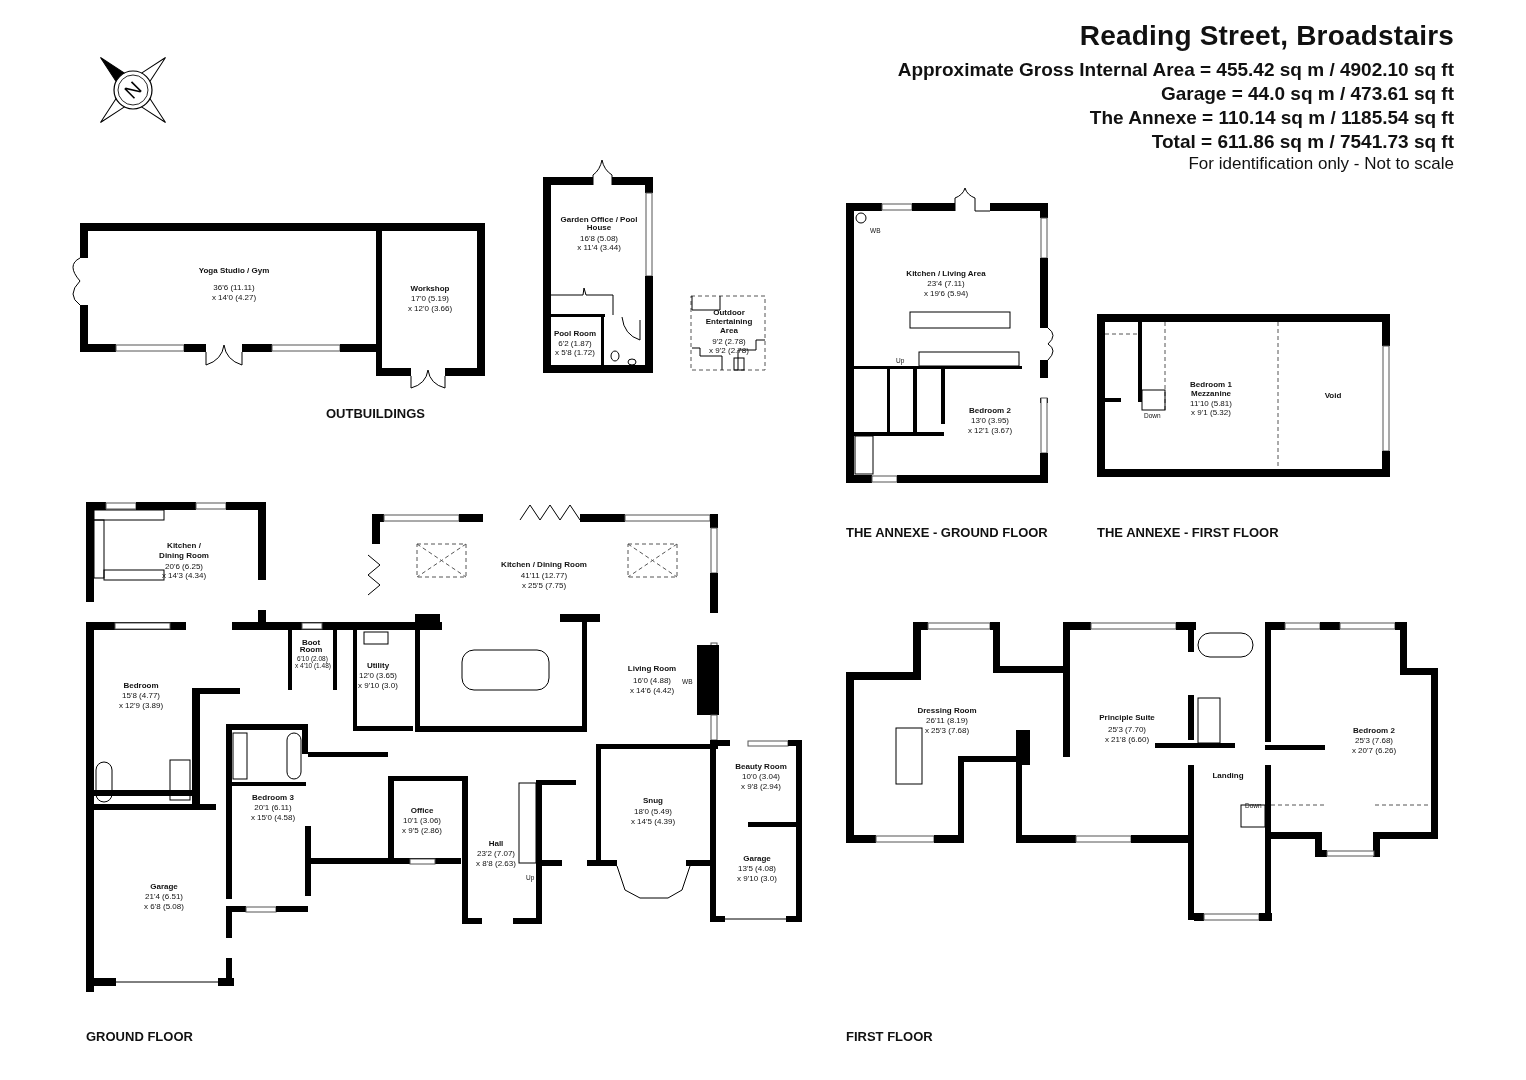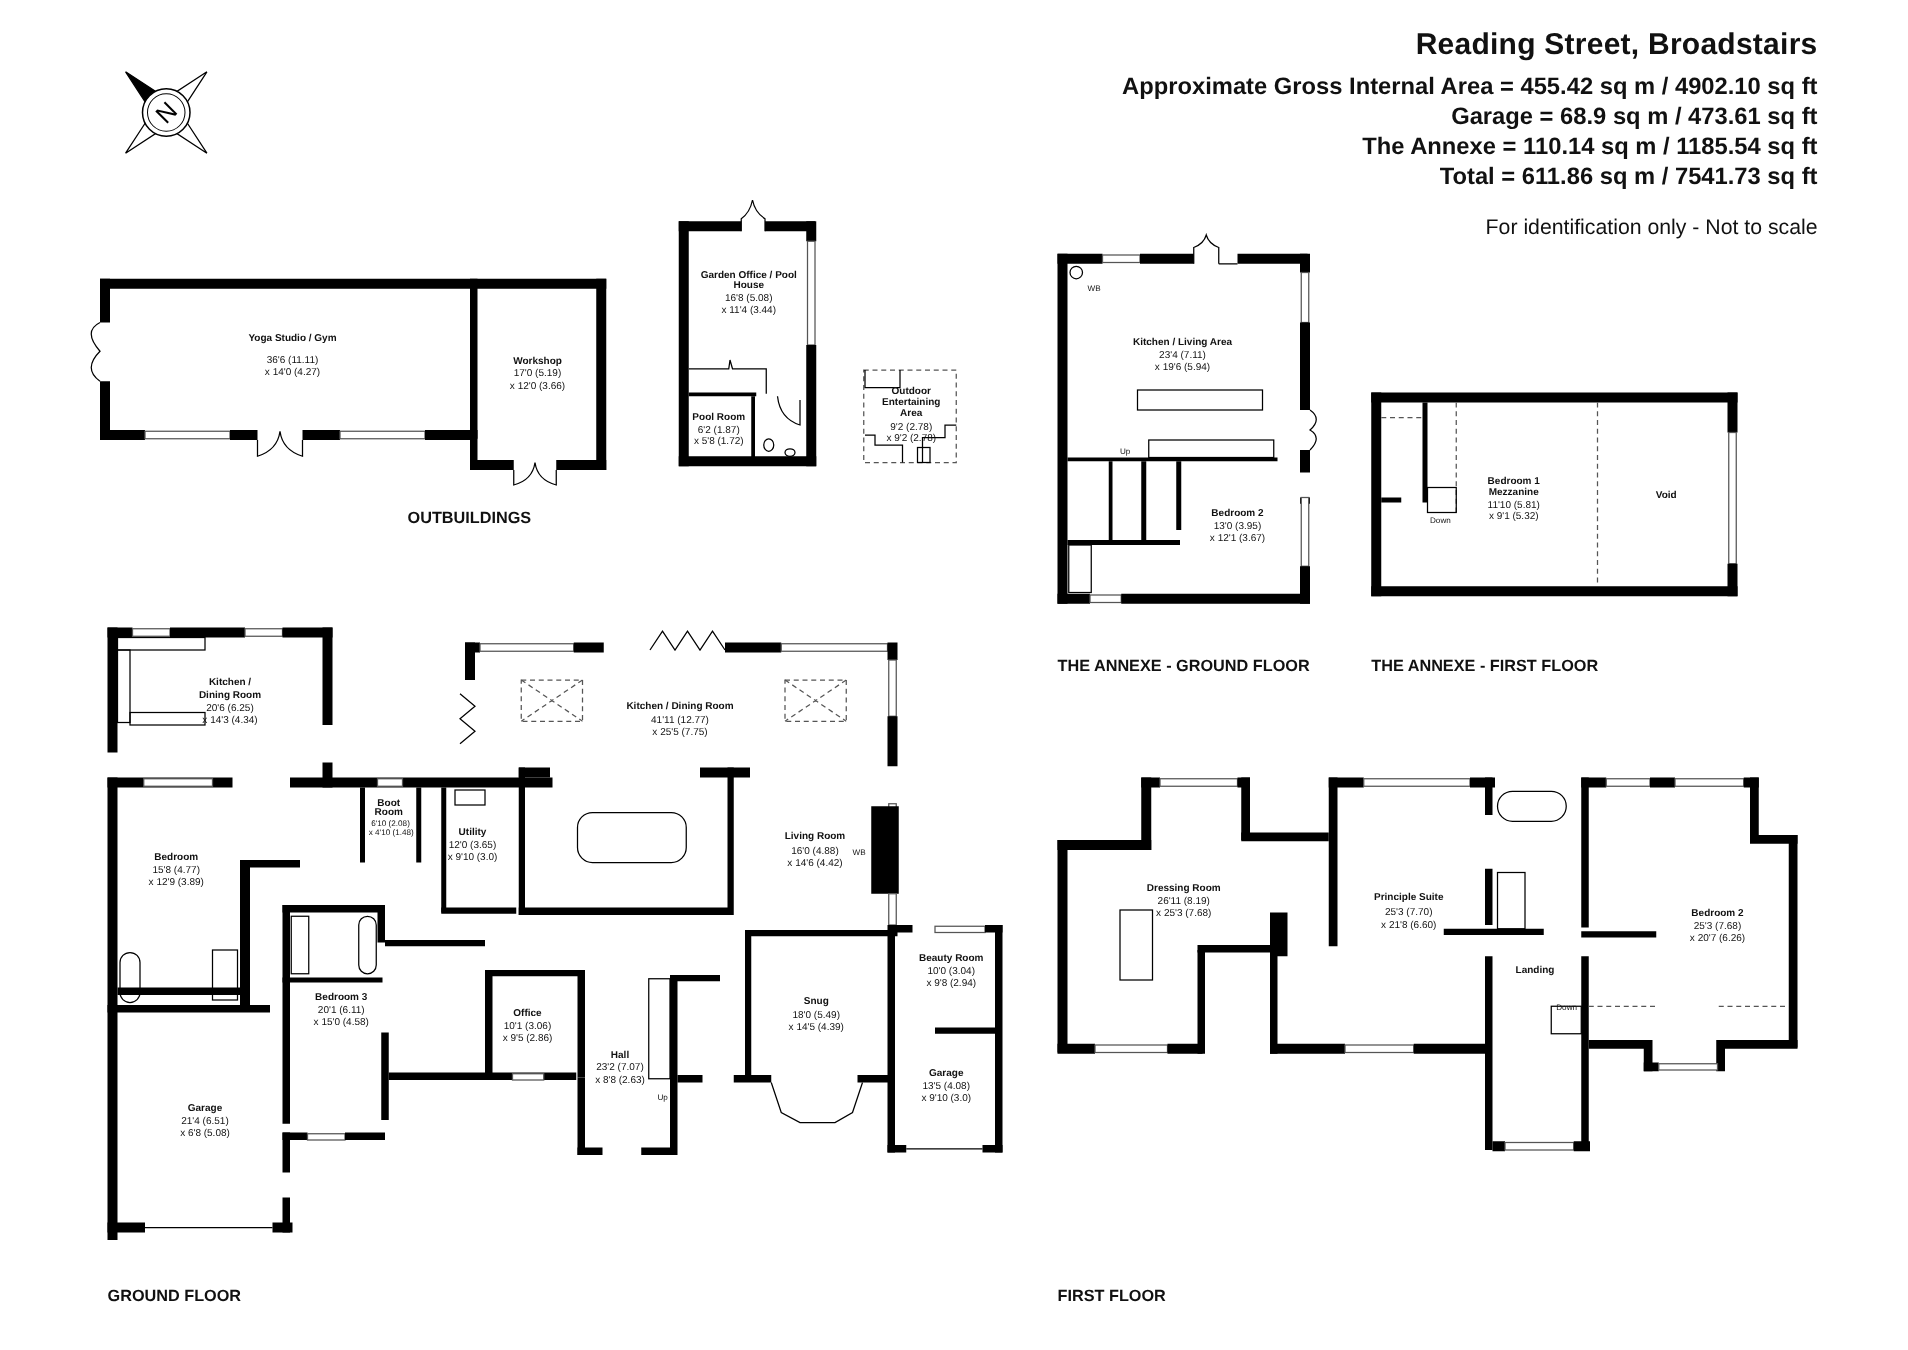--- a/index.html
+++ b/index.html
@@ -1,37 +1,37 @@
 <!DOCTYPE html>
 <html><head>
 <meta charset="utf-8">
 <style>
   html, body { margin: 0; padding: 0; background: #ffffff; }
   body { width: 1526px; height: 1080px; position: relative; overflow: hidden; font-family: "Liberation Sans", sans-serif; color: #111; }
   .header { position: absolute; right: 72px; top: 14px; text-align: right; }
-  .title { font-size: 24px; font-weight: bold; line-height: 44px; letter-spacing: 0.2px; }
+  .title { font-size: 28px; font-weight: bold; line-height: 44px; letter-spacing: 0.2px; }
   .area-line { font-size: 19px; line-height: 24px; font-weight: bold; }
-  .note { font-size: 17px; margin-top: 18px; }
+  .note { font-size: 17px; margin-top: 0; }
   svg#plan { position: absolute; left: 0; top: 0; }
   .wall { fill: #000; }
   .thin { stroke: #000; stroke-width: 1; fill: none; }
   .win { fill: #fff; stroke: #555; stroke-width: 1; }
   .dash { stroke: #555; stroke-width: 1; fill: none; stroke-dasharray: 4 3; }
   .rname { font-family: "Liberation Sans", sans-serif; font-size: 8px; font-weight: bold; text-anchor: middle; fill: #111; }
   .rdim { font-family: "Liberation Sans", sans-serif; font-size: 8px; text-anchor: middle; fill: #111; }
   .flabel { font-family: "Liberation Sans", sans-serif; font-size: 13px; font-weight: bold; fill: #111; }
   .small { font-family: "Liberation Sans", sans-serif; font-size: 6.5px; fill: #111; }
 </style>
 </head>
 <body>
 
 <div class="header">
   <div class="title">Reading Street, Broadstairs</div>
   <div class="area-line">Approximate Gross Internal Area = 455.42 sq m / 4902.10 sq ft</div>
-  <div class="area-line">Garage = 68.9 sq m / 473.61 sq ft</div>
+  <div class="area-line">Garage = 44.0 sq m / 473.61 sq ft</div>
   <div class="area-line">The Annexe = 110.14 sq m / 1185.54 sq ft</div>
   <div class="area-line">Total = 611.86 sq m / 7541.73 sq ft</div>
   <div class="note">For identification only - Not to scale</div>
 </div>
 
 <svg id="plan" width="1526" height="1080" viewBox="0 0 1526 1080" xmlns="http://www.w3.org/2000/svg">
 
   <g transform="translate(133,90) rotate(-45)">
     <polygon points="0,-46 8,-8 0,0 -8,-8" fill="#000" stroke="#000" stroke-width="1"></polygon>
     <polygon points="46,0 8,8 0,0 8,-8" fill="#fff" stroke="#000" stroke-width="1"></polygon>

